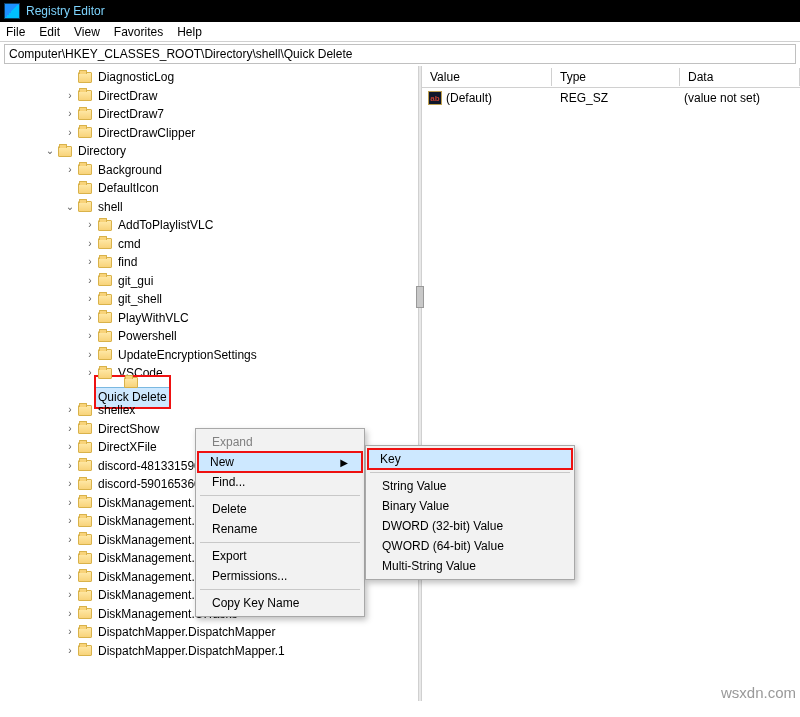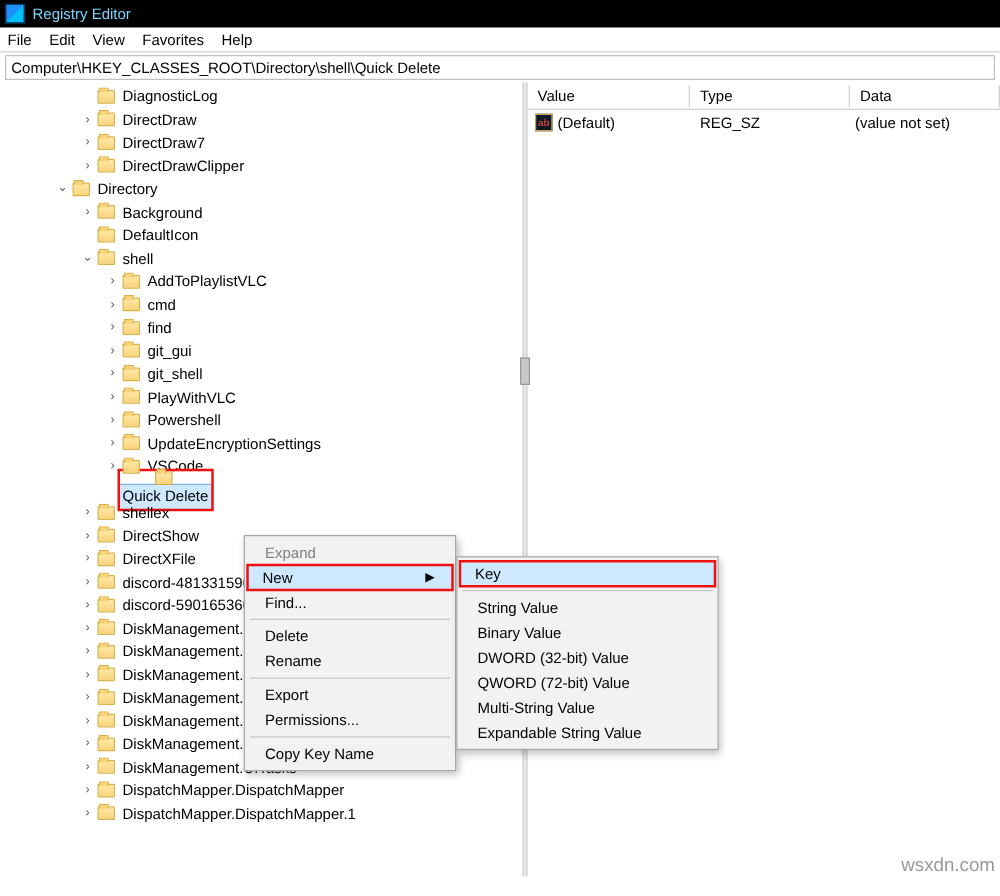--- a/index.html
+++ b/index.html
@@ -327,23 +327,20 @@
   <div class="item">
       <span>String Value</span>
     </div>
   <div class="item">
       <span>Binary Value</span>
     </div>
   <div class="item">
       <span>DWORD (32-bit) Value</span>
     </div>
   <div class="item">
-      <span>QWORD (72-bit) Value</span>
+      <span>QWORD (64-bit) Value</span>
     </div>
   <div class="item">
       <span>Multi-String Value</span>
     </div>
-  <div class="item">
-      <span>Expandable String Value</span>
-    </div>
 </div>
 
 <div class="footer">wsxdn.com</div>
 
 </body></html>

